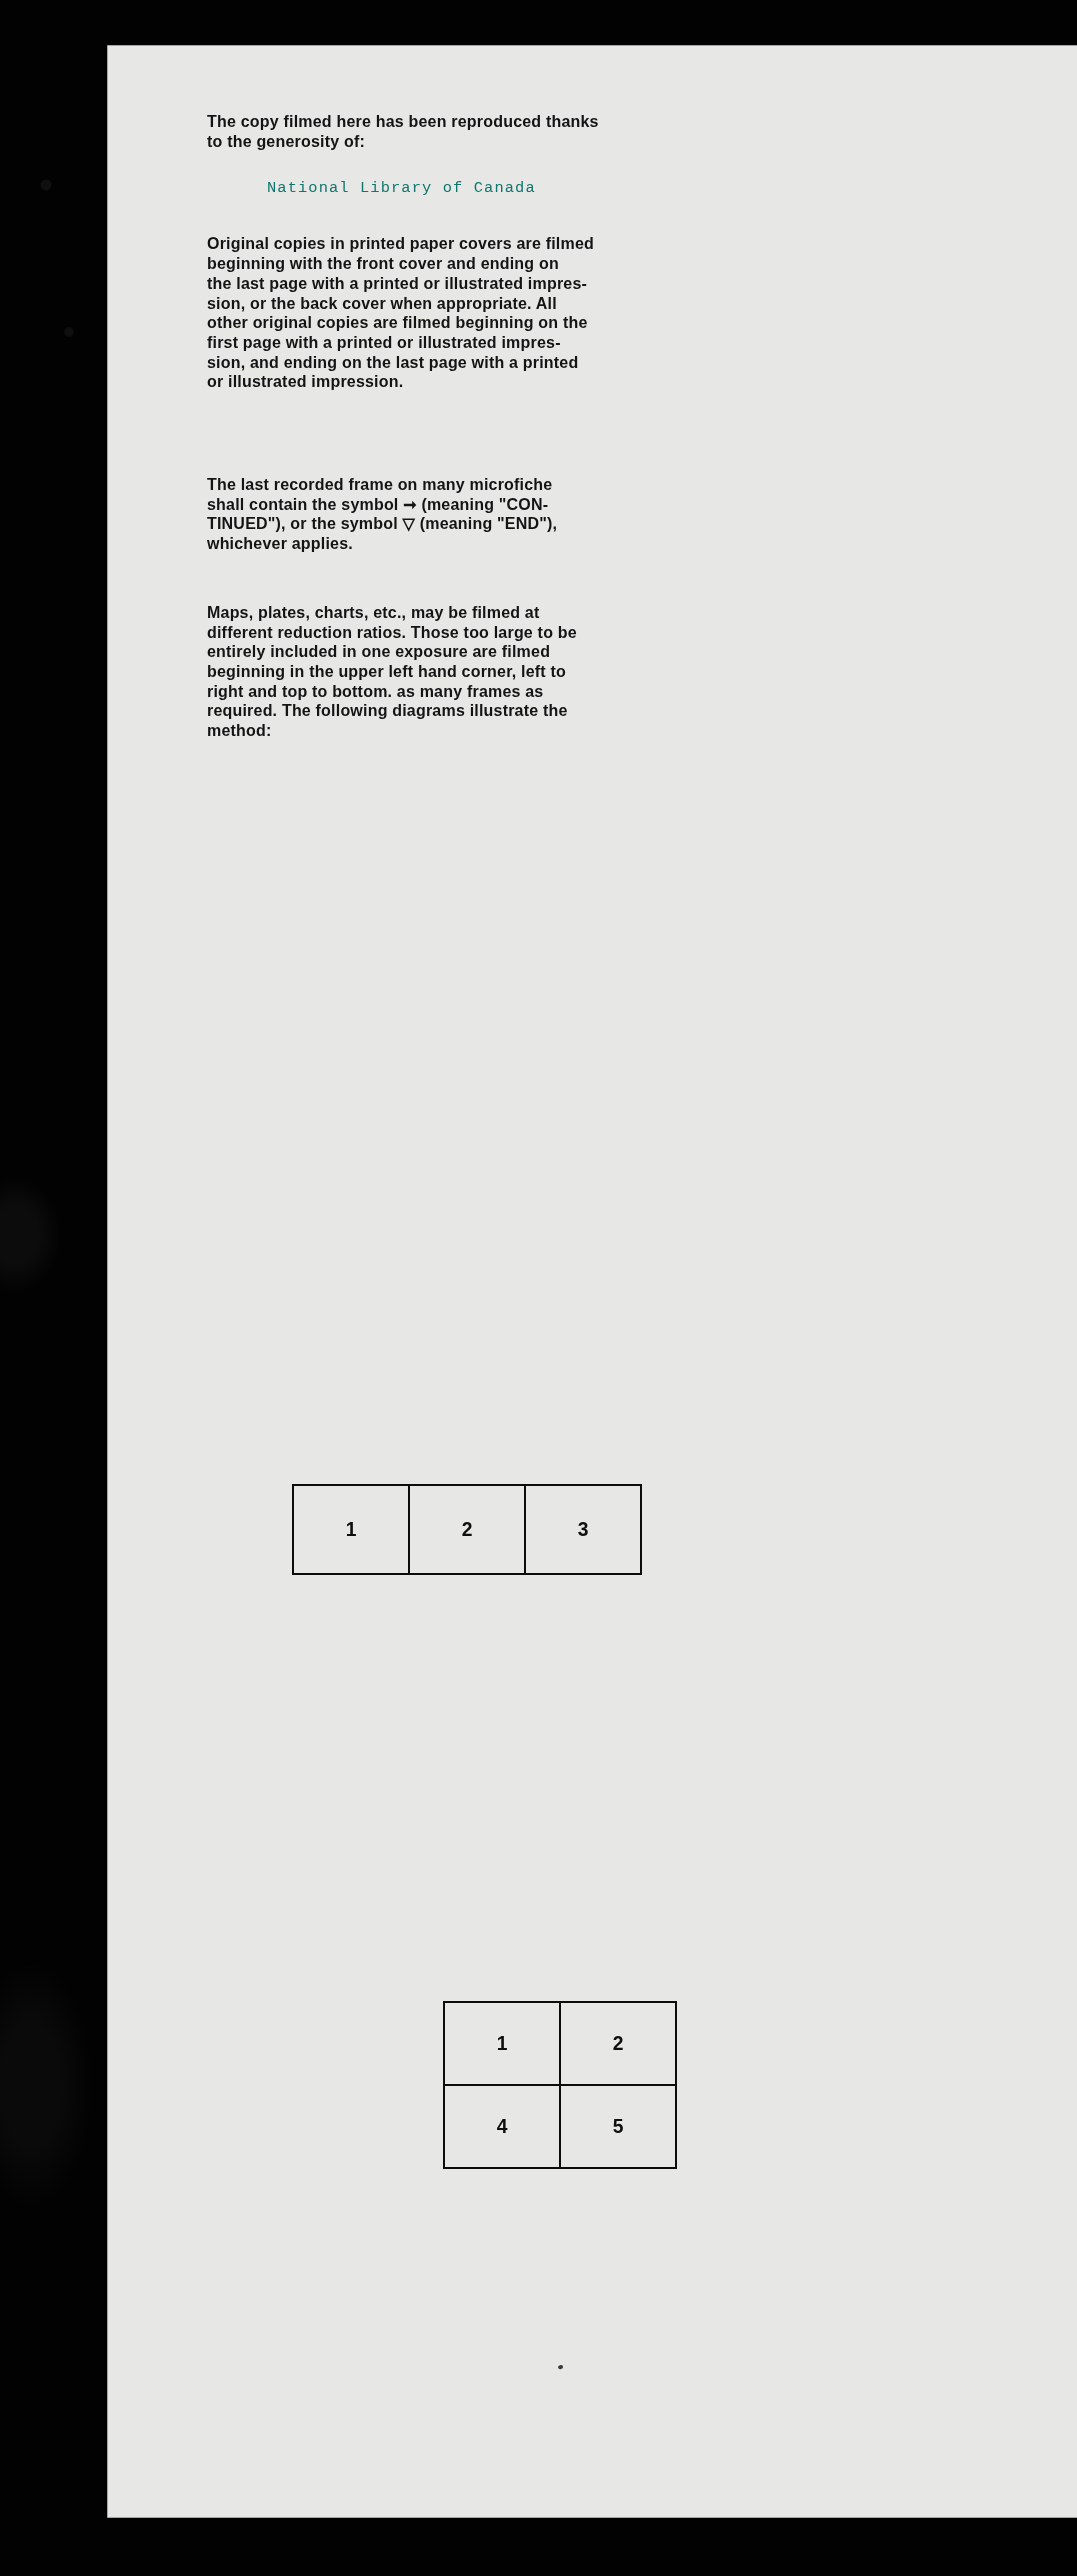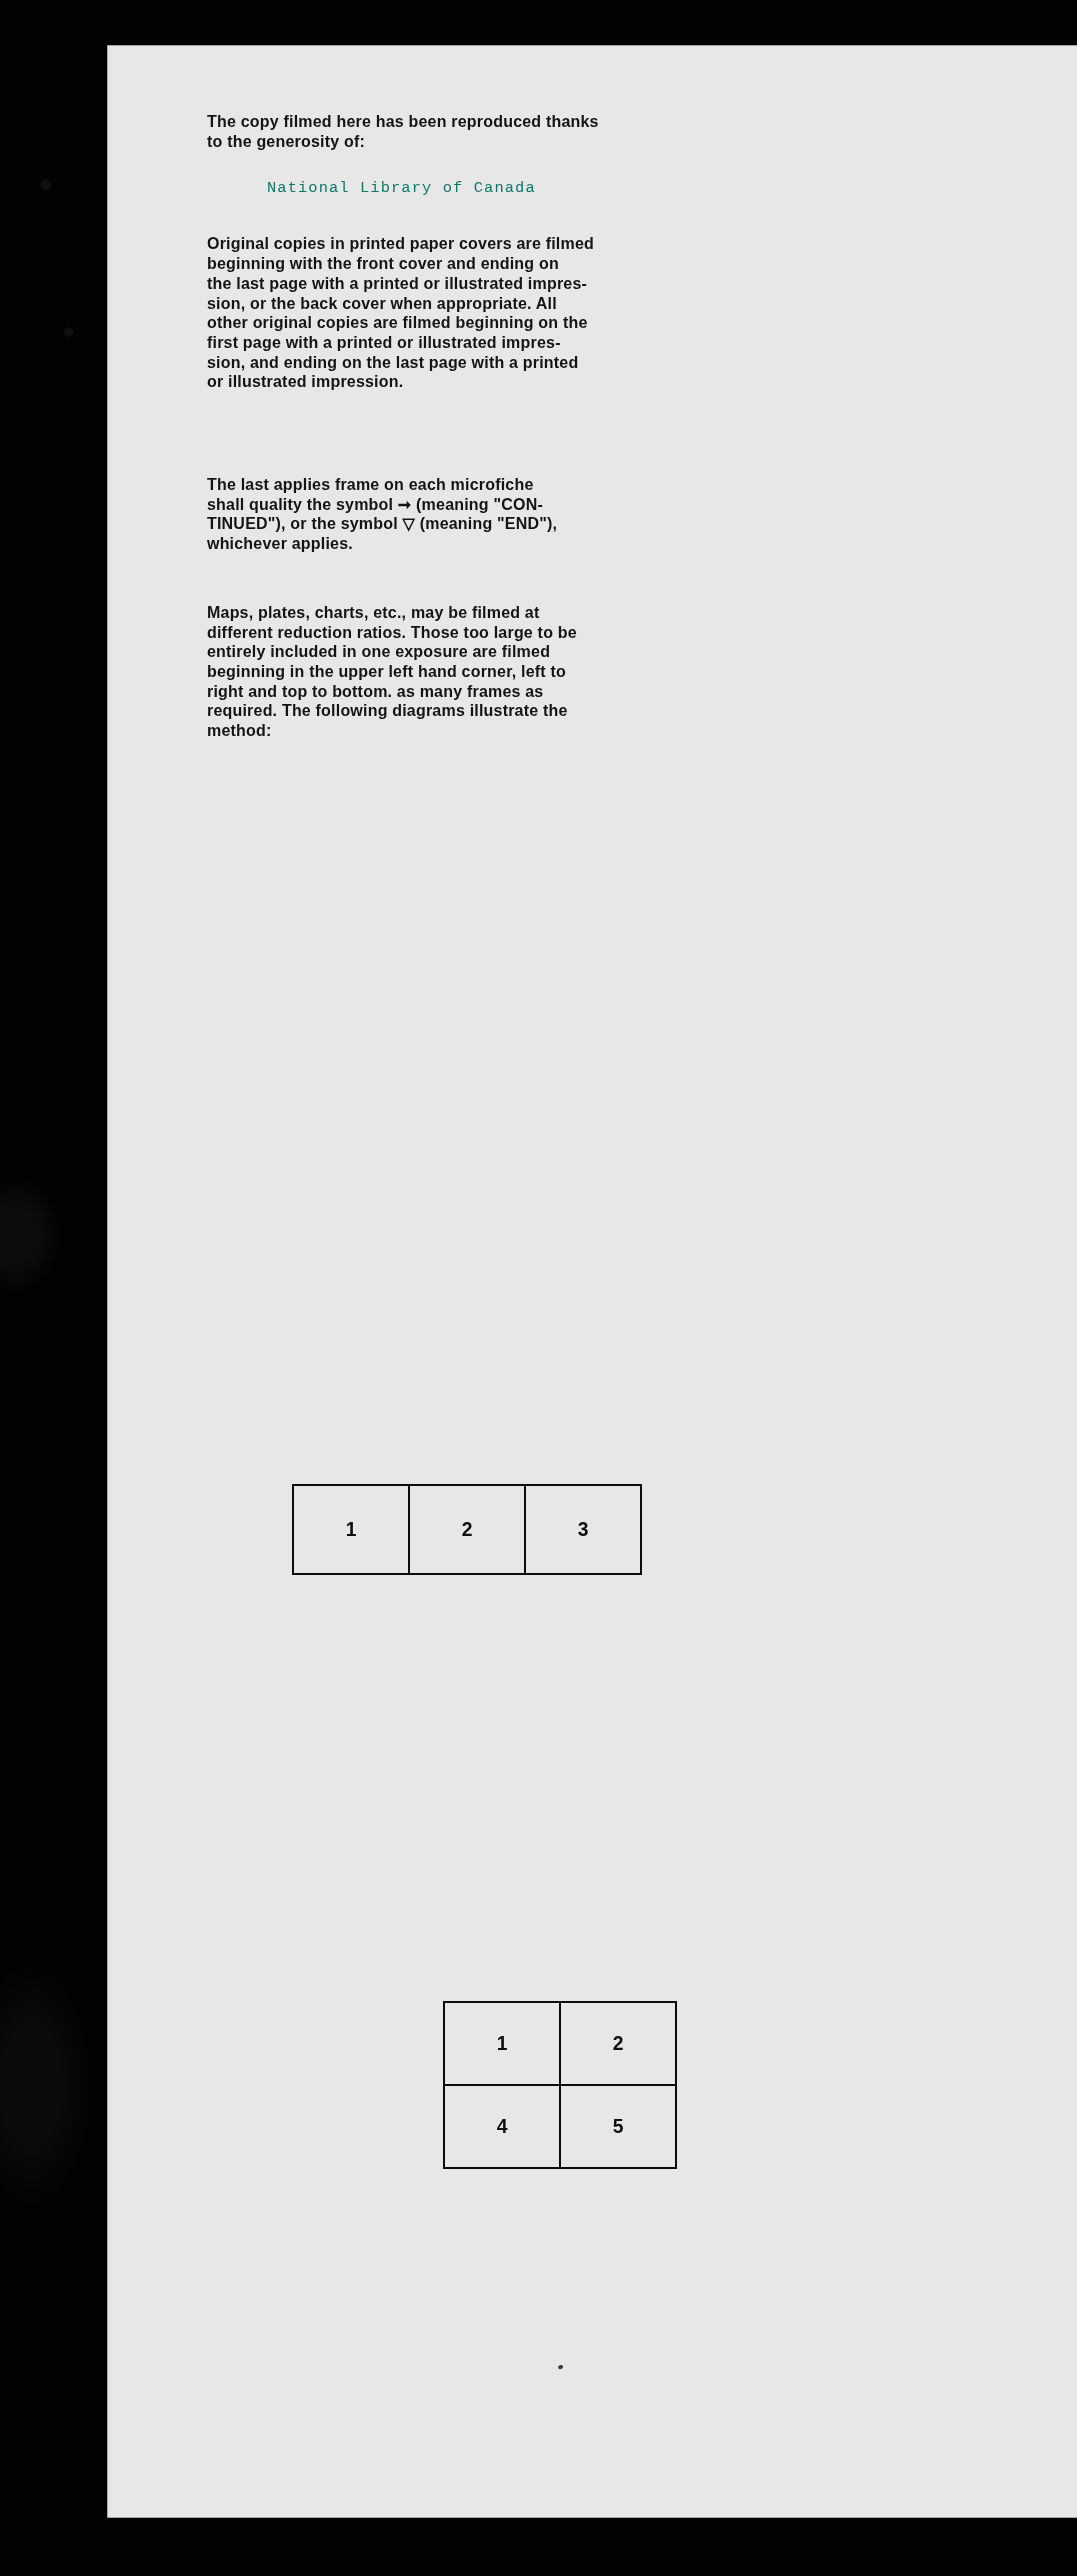--- a/index.html
+++ b/index.html
@@ -145,21 +145,21 @@
 
     <p class="para gap-2">Original copies in printed paper covers are filmed
 beginning with the front cover and ending on
 the last page with a printed or illustrated impres-
 sion, or the back cover when appropriate. All
 other original copies are filmed beginning on the
 first page with a printed or illustrated impres-
 sion, and ending on the last page with a printed
 or illustrated impression.</p>
 
-    <p class="para gap-big"><span>The last applies frame on each microfiche</span><br><span>shall quality the symbol </span><span class="sym-arrow">➞</span><span> (meaning "CON-</span><br><span>TINUED"), or the symbol </span><span class="sym-tri">▽</span><span> (meaning "END"),</span><br><span>whichever applies.</span></p>
+    <p class="para gap-big"><span>The last recorded frame on many microfiche</span><br><span>shall contain the symbol </span><span class="sym-arrow">➞</span><span> (meaning "CON-</span><br><span>TINUED"), or the symbol </span><span class="sym-tri">▽</span><span> (meaning "END"),</span><br><span>whichever applies.</span></p>
 
     <p class="para gap-4">Maps, plates, charts, etc., may be filmed at
 different reduction ratios. Those too large to be
 entirely included in one exposure are filmed
 beginning in the upper left hand corner, left to
 right and top to bottom. as many frames as
 required. The following diagrams illustrate the
 method:</p>
 
   </div>

